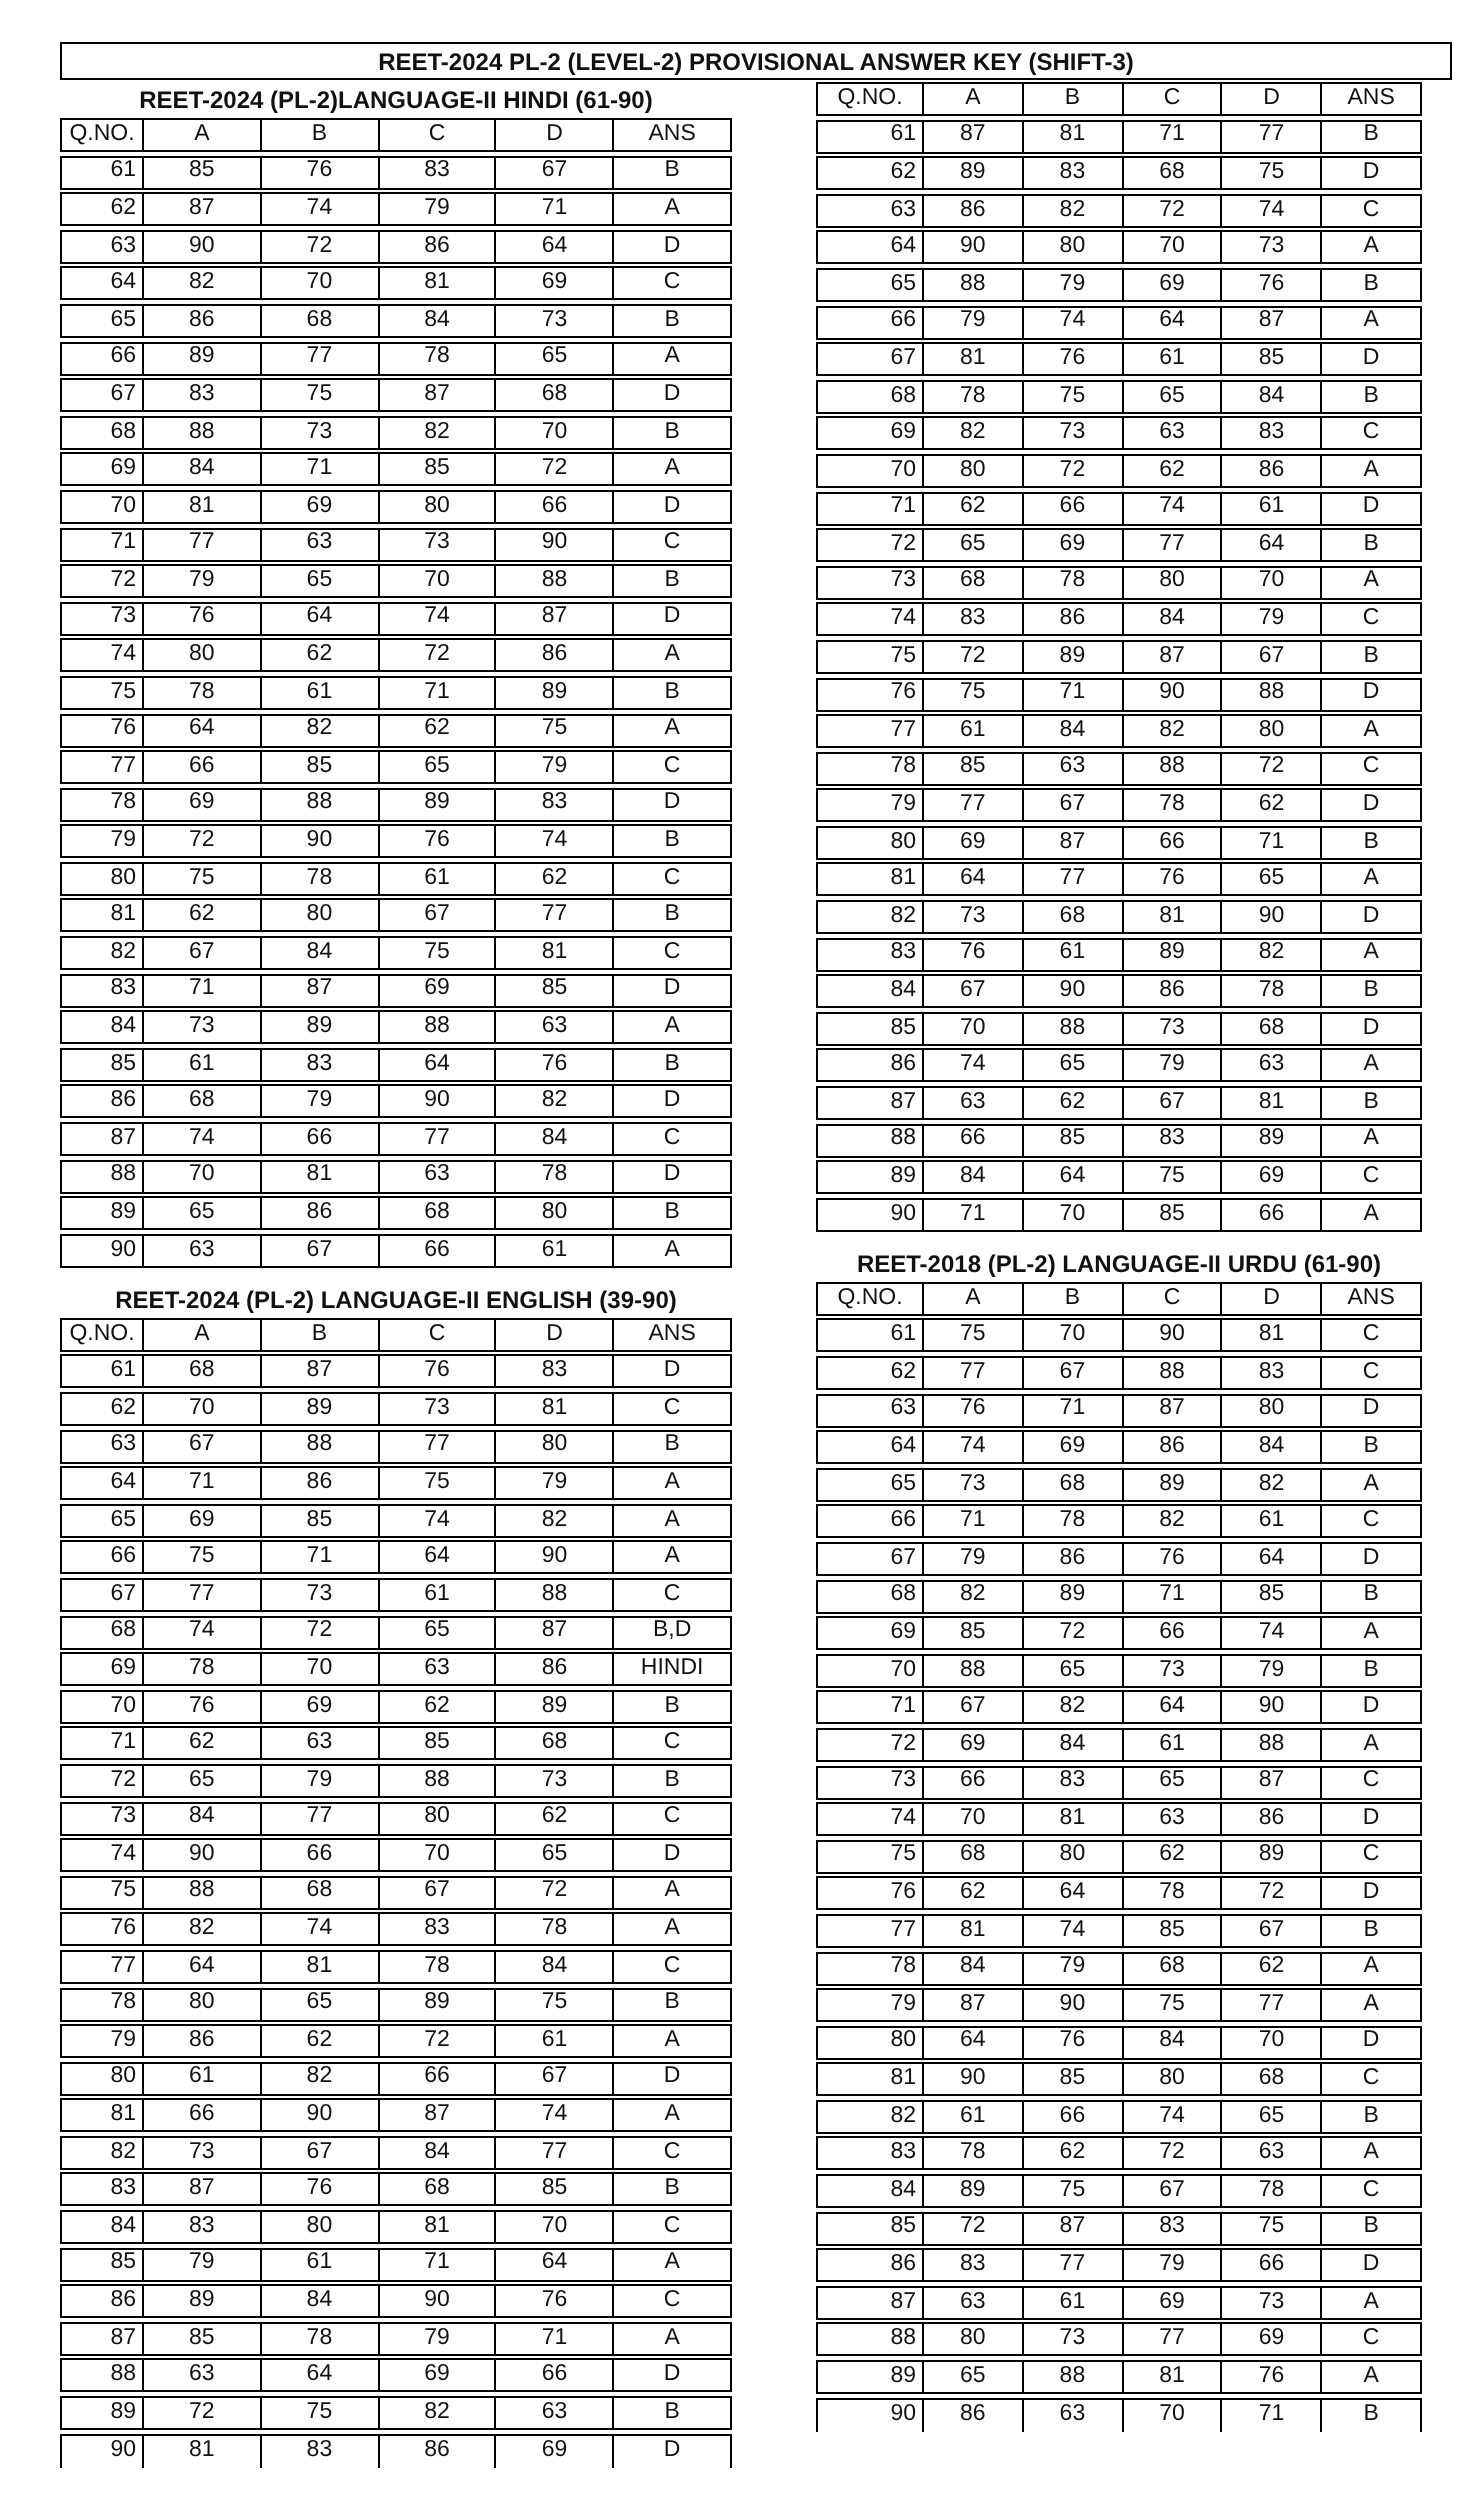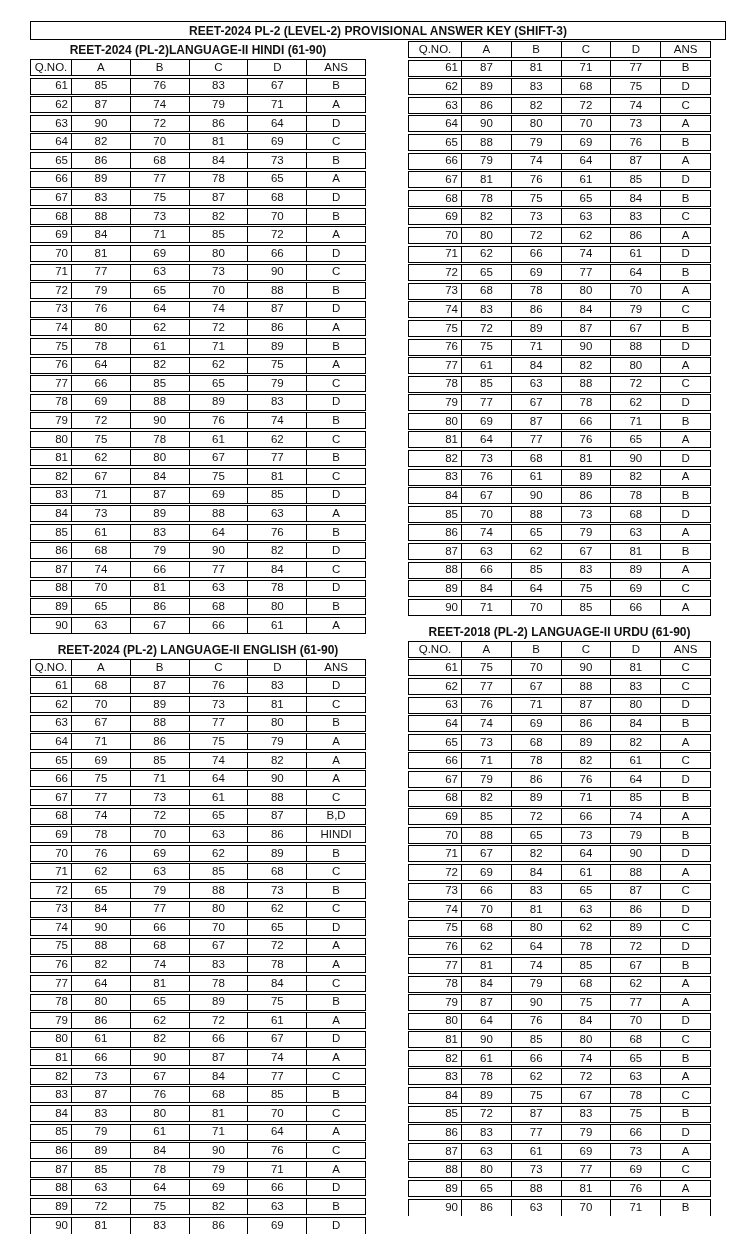--- a/index.html
+++ b/index.html
@@ -329,21 +329,21 @@
           <div class="cell c0">90</div>
           <div class="cell c1">63</div>
           <div class="cell c2">67</div>
           <div class="cell c3">66</div>
           <div class="cell c4">61</div>
           <div class="cell c5">A</div>
         </div>
       </div>
   </div>
   <div class="section">
-    <div class="tbl-title">REET-2024 (PL-2) LANGUAGE-II ENGLISH (61-90)</div>
+    <div class="tbl-title">REET-2024 (PL-2) LANGUAGE-II ENGLISH (39-90)</div>
     <div class="tbl cut">
         <div class="row head">
           <div class="cell c0">Q.NO.</div>
           <div class="cell c1">A</div>
           <div class="cell c2">B</div>
           <div class="cell c3">C</div>
           <div class="cell c4">D</div>
           <div class="cell c5">ANS</div>
         </div>
         <div class="row">

